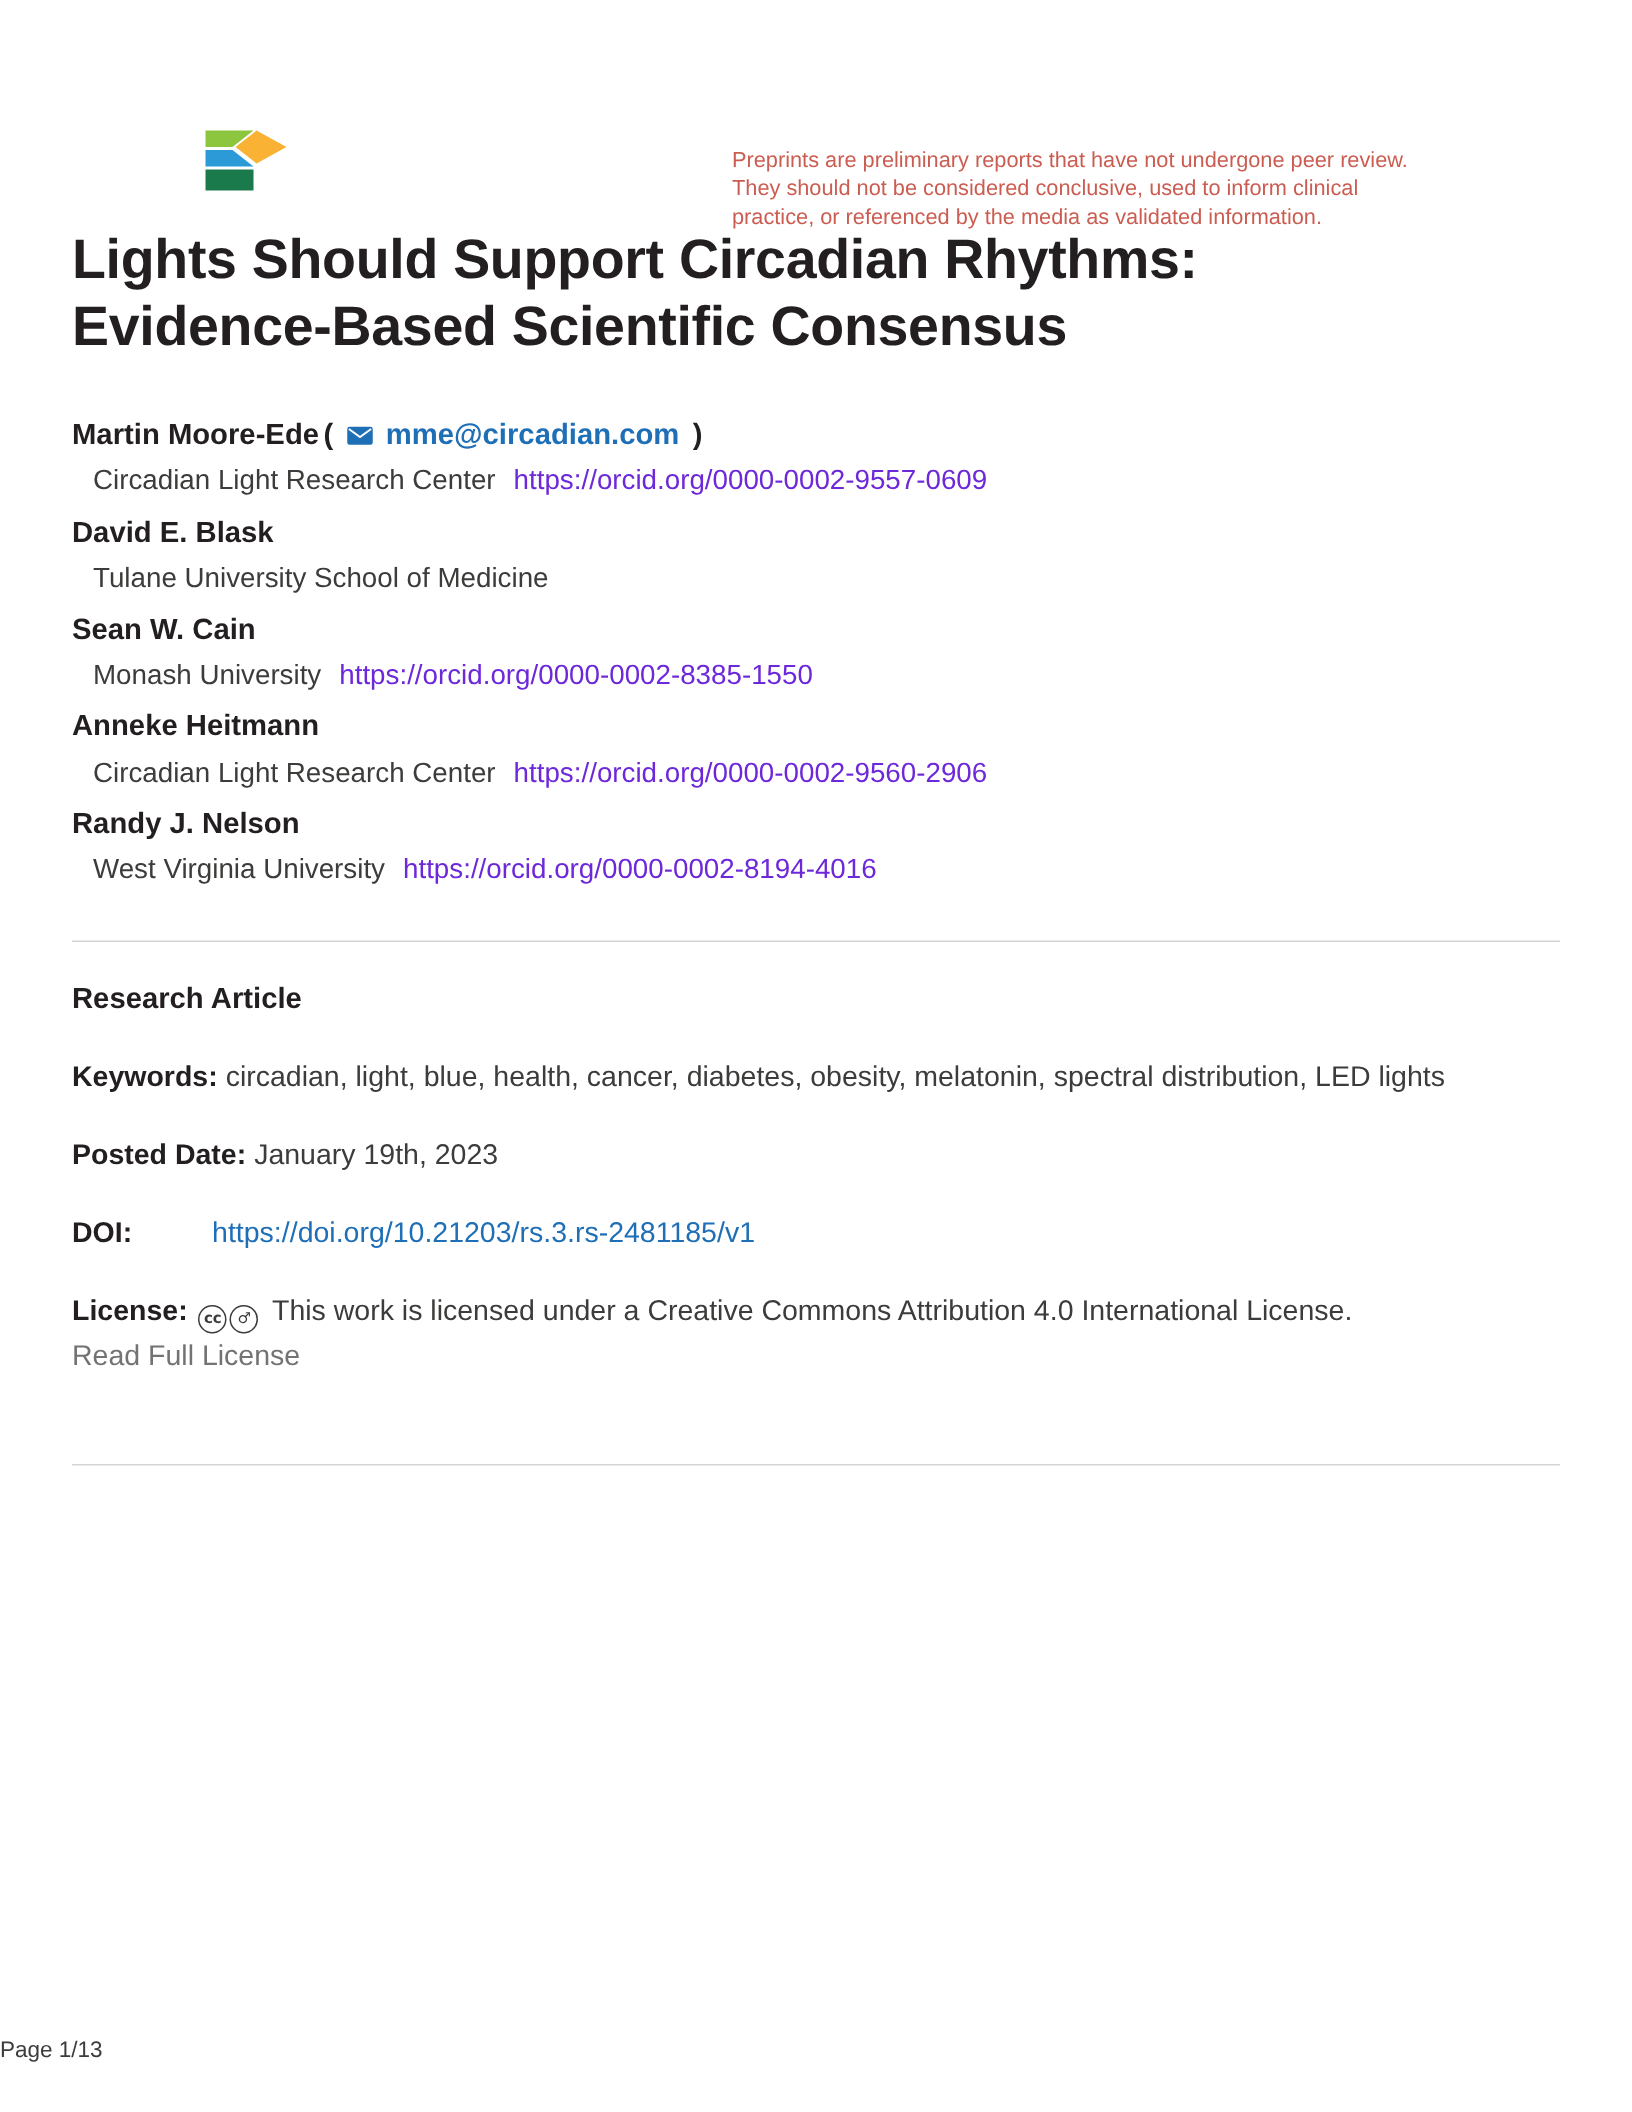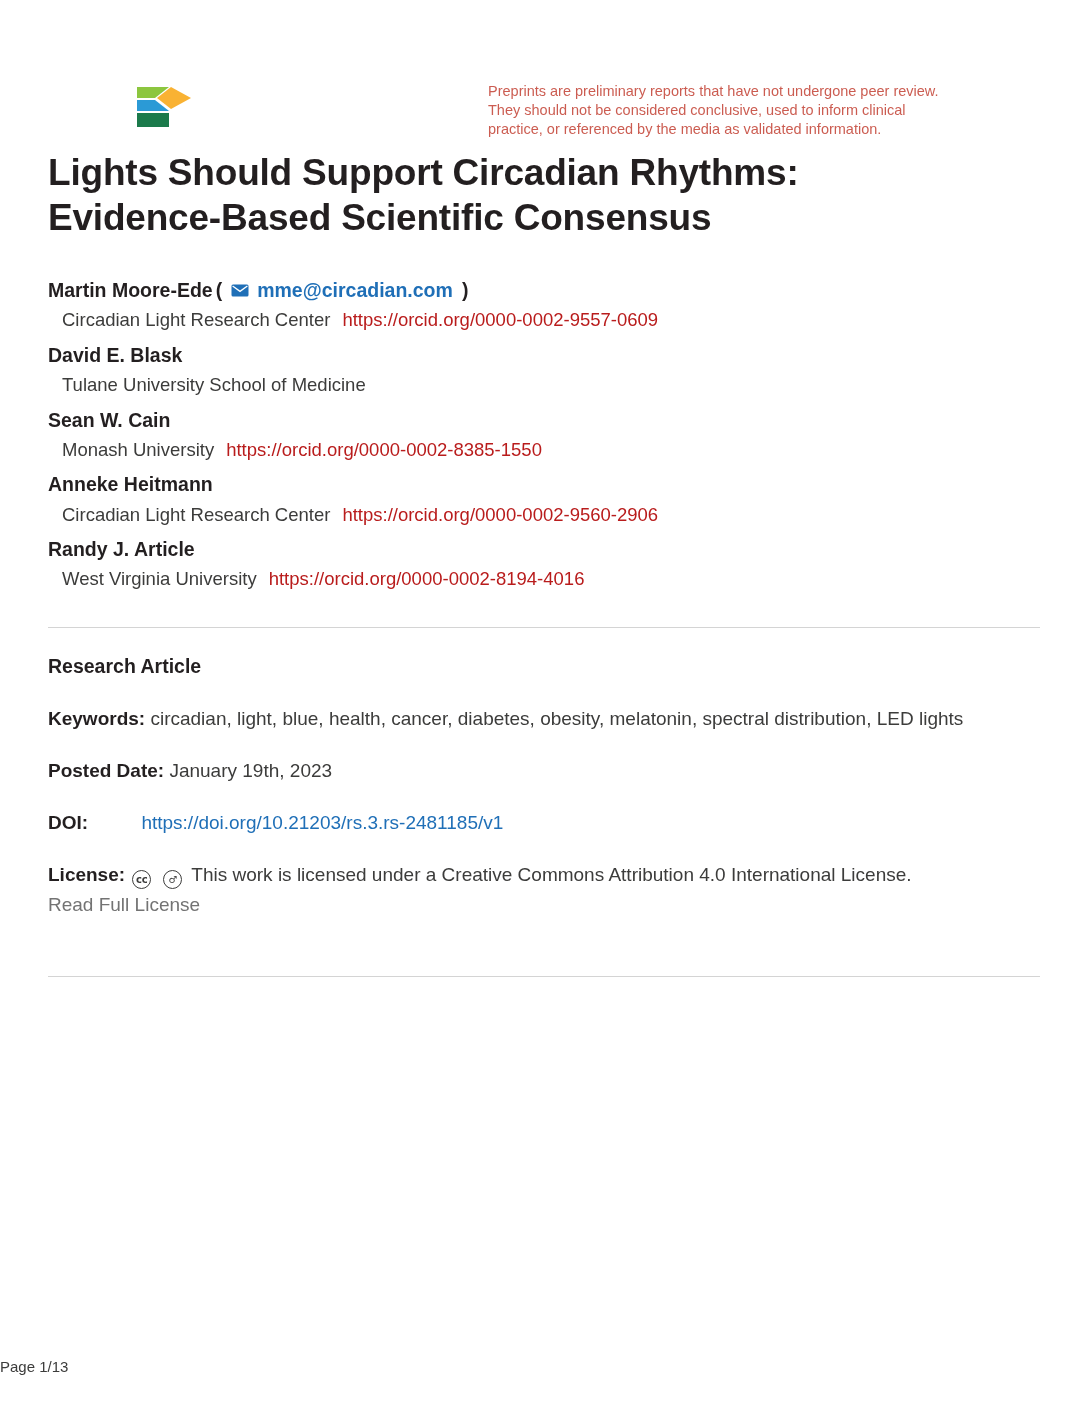--- a/index.html
+++ b/index.html
@@ -48,21 +48,21 @@
     font-weight: bold;
     letter-spacing: -0.3px;
     line-height: 1;
   }
   .logo-research { color: #3c3c3b; }
   .logo-square { color: #3aa664; }
 
   .disclaimer {
     position: absolute;
     left: 488px;
-    top: 8px;
+    top: 24px;
     width: 470px;
     color: #c0392b;
     font-size: 14.5px;
     line-height: 1.32;
     opacity: 0.82;
   }
 
   
   .title {
     position: absolute;
@@ -115,21 +115,21 @@
     text-decoration: none;
   }
   .affil-line {
     font-size: 18.5px;
     color: #3c3c3b;
     line-height: 1.6;
     padding-left: 14px;
   }
   .affil-name { color: #3c3c3b; }
   .orcid-link {
-    color: #b91c1c;
+    color: #6d28d9;
     text-decoration: none;
     margin-left: 12px;
     text-align: center;
   }
 
   
   .hr {
     position: absolute;
     left: 48px;
     width: 992px;
@@ -163,21 +163,21 @@
     margin-bottom: 28px;
   }
   .link {
     color: #1f6fb7;
     text-decoration: none;
     margin-left: 48px;
   }
   .cc-badges {
     display: inline-flex;
     align-items: center;
-    gap: 12px;
+    gap: 2px;
     vertical-align: -2px;
     margin: 0 4px 0 2px;
   }
   .cc-circle {
     width: 17px;
     height: 17px;
     border: 1.4px solid #3c3c3b;
     border-radius: 50%;
     display: inline-flex;
     align-items: center;
@@ -272,21 +272,21 @@
       <div class="author-name">
         <span>Anneke Heitmann</span>
       </div>
       <div class="affil-line">
         <span class="affil-name">Circadian Light Research Center</span><a class="orcid-link" href="#">https://orcid.org/0000-0002-9560-2906</a>
       </div>
     </div>
 
     <div class="author-block">
       <div class="author-name">
-        <span>Randy J. Article</span>
+        <span>Randy J. Nelson</span>
       </div>
       <div class="affil-line">
         <span class="affil-name">West Virginia University</span><a class="orcid-link" href="#">https://orcid.org/0000-0002-8194-4016</a>
       </div>
     </div>
 
   </div>
 
   <div class="hr hr-top"></div>
 

